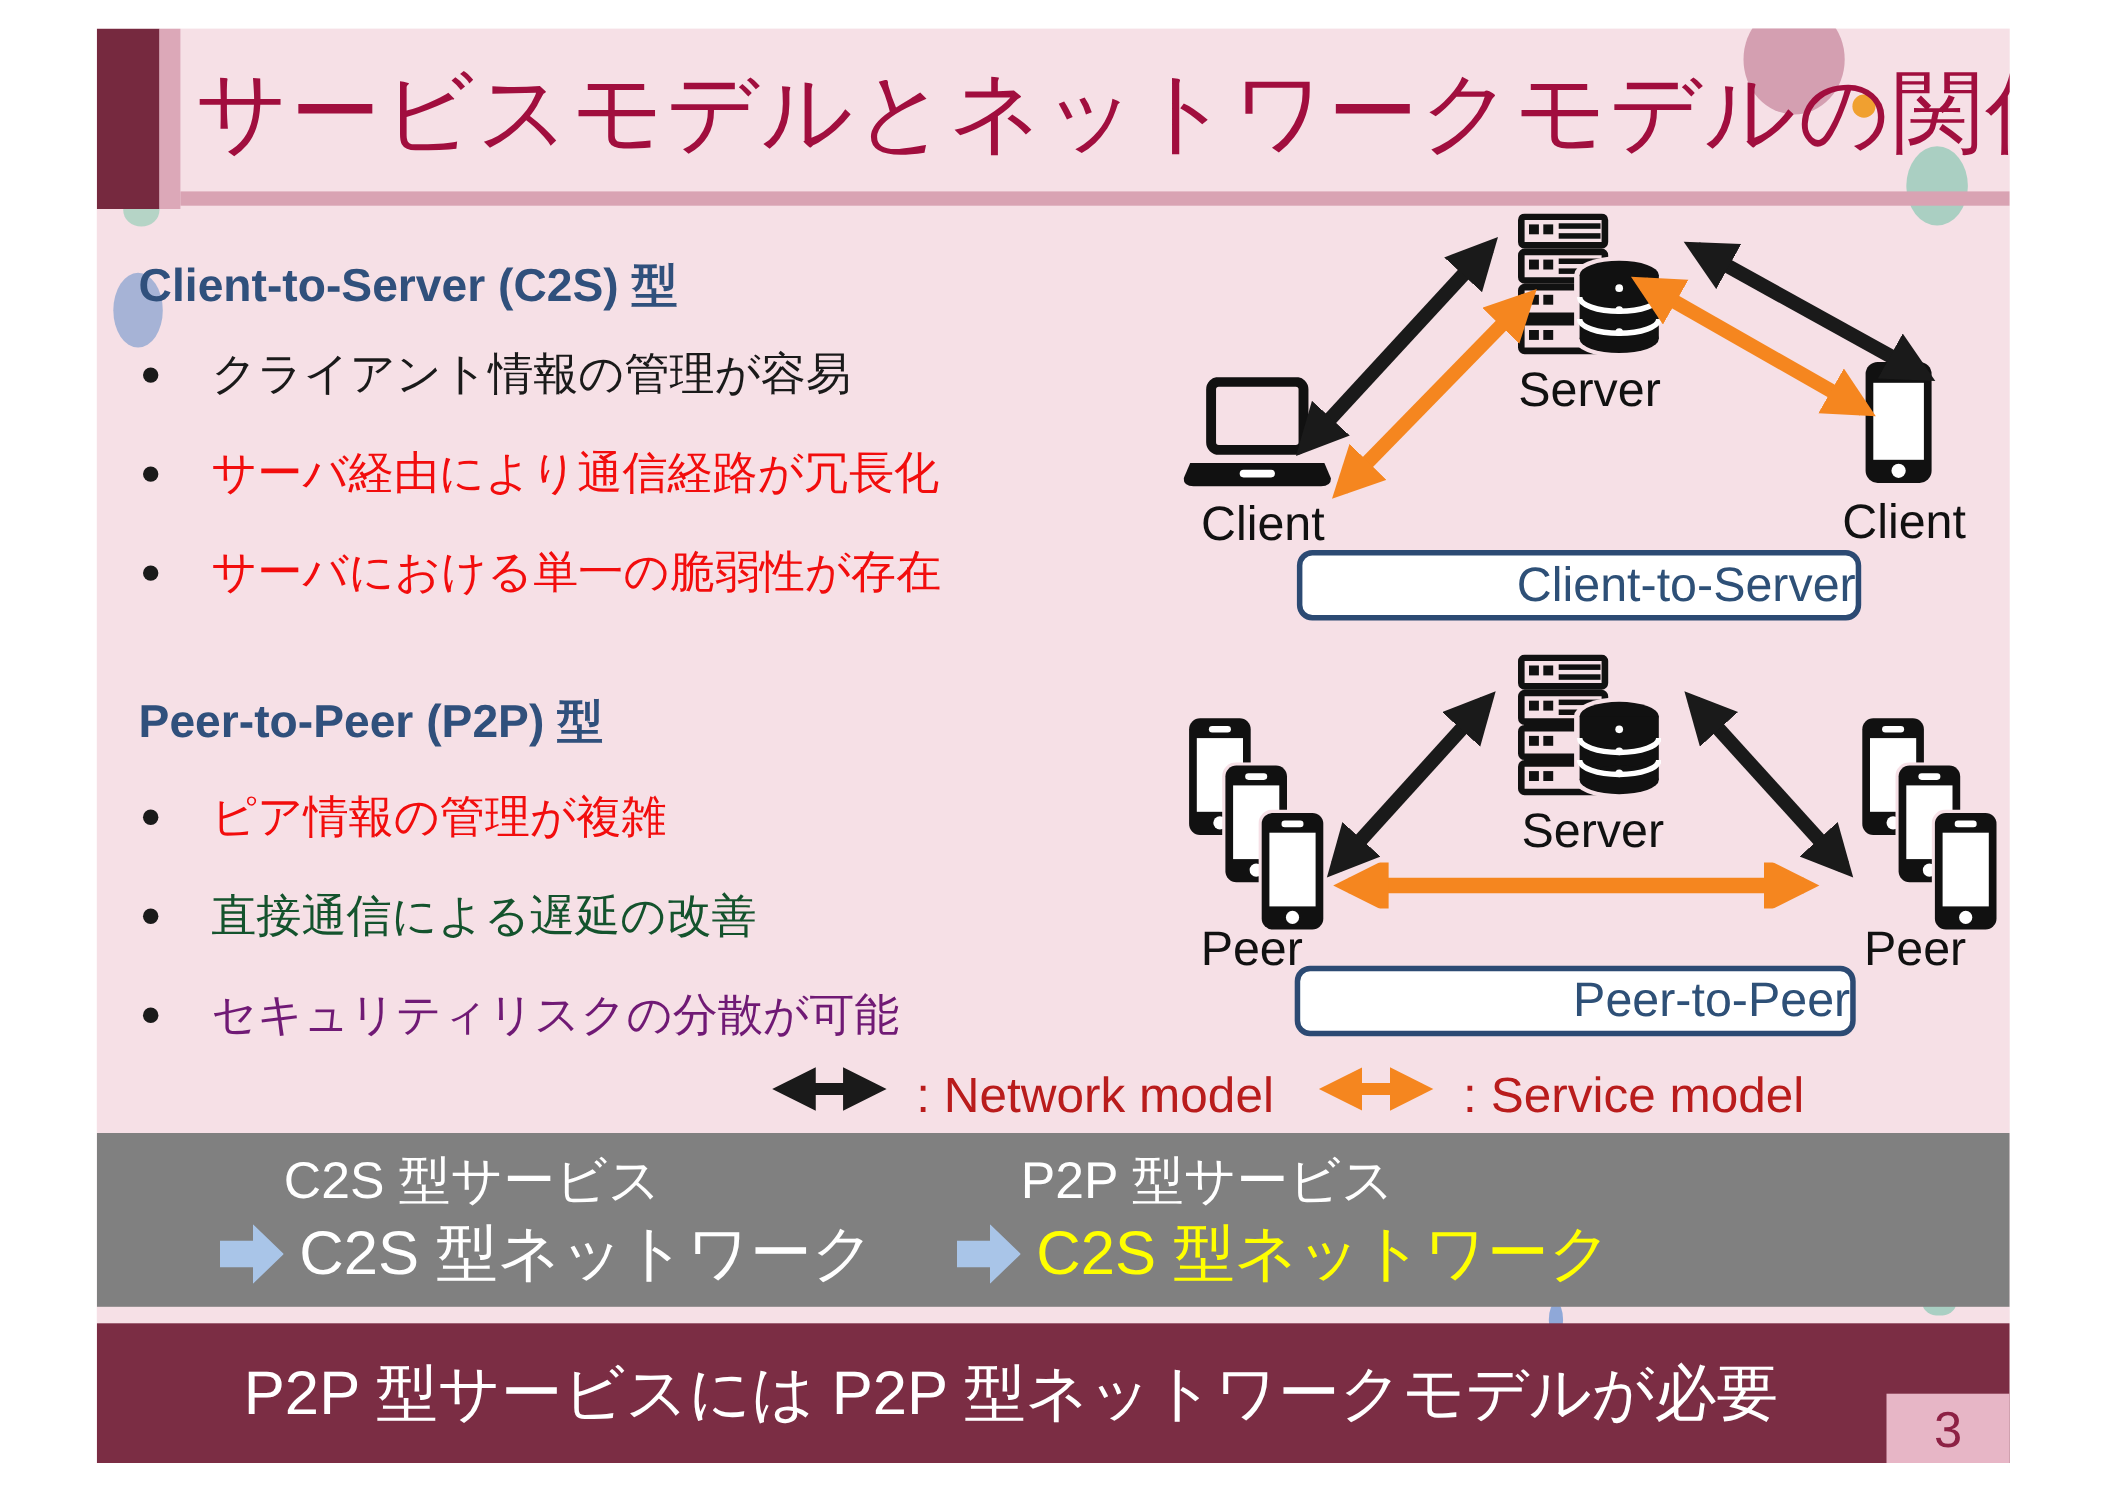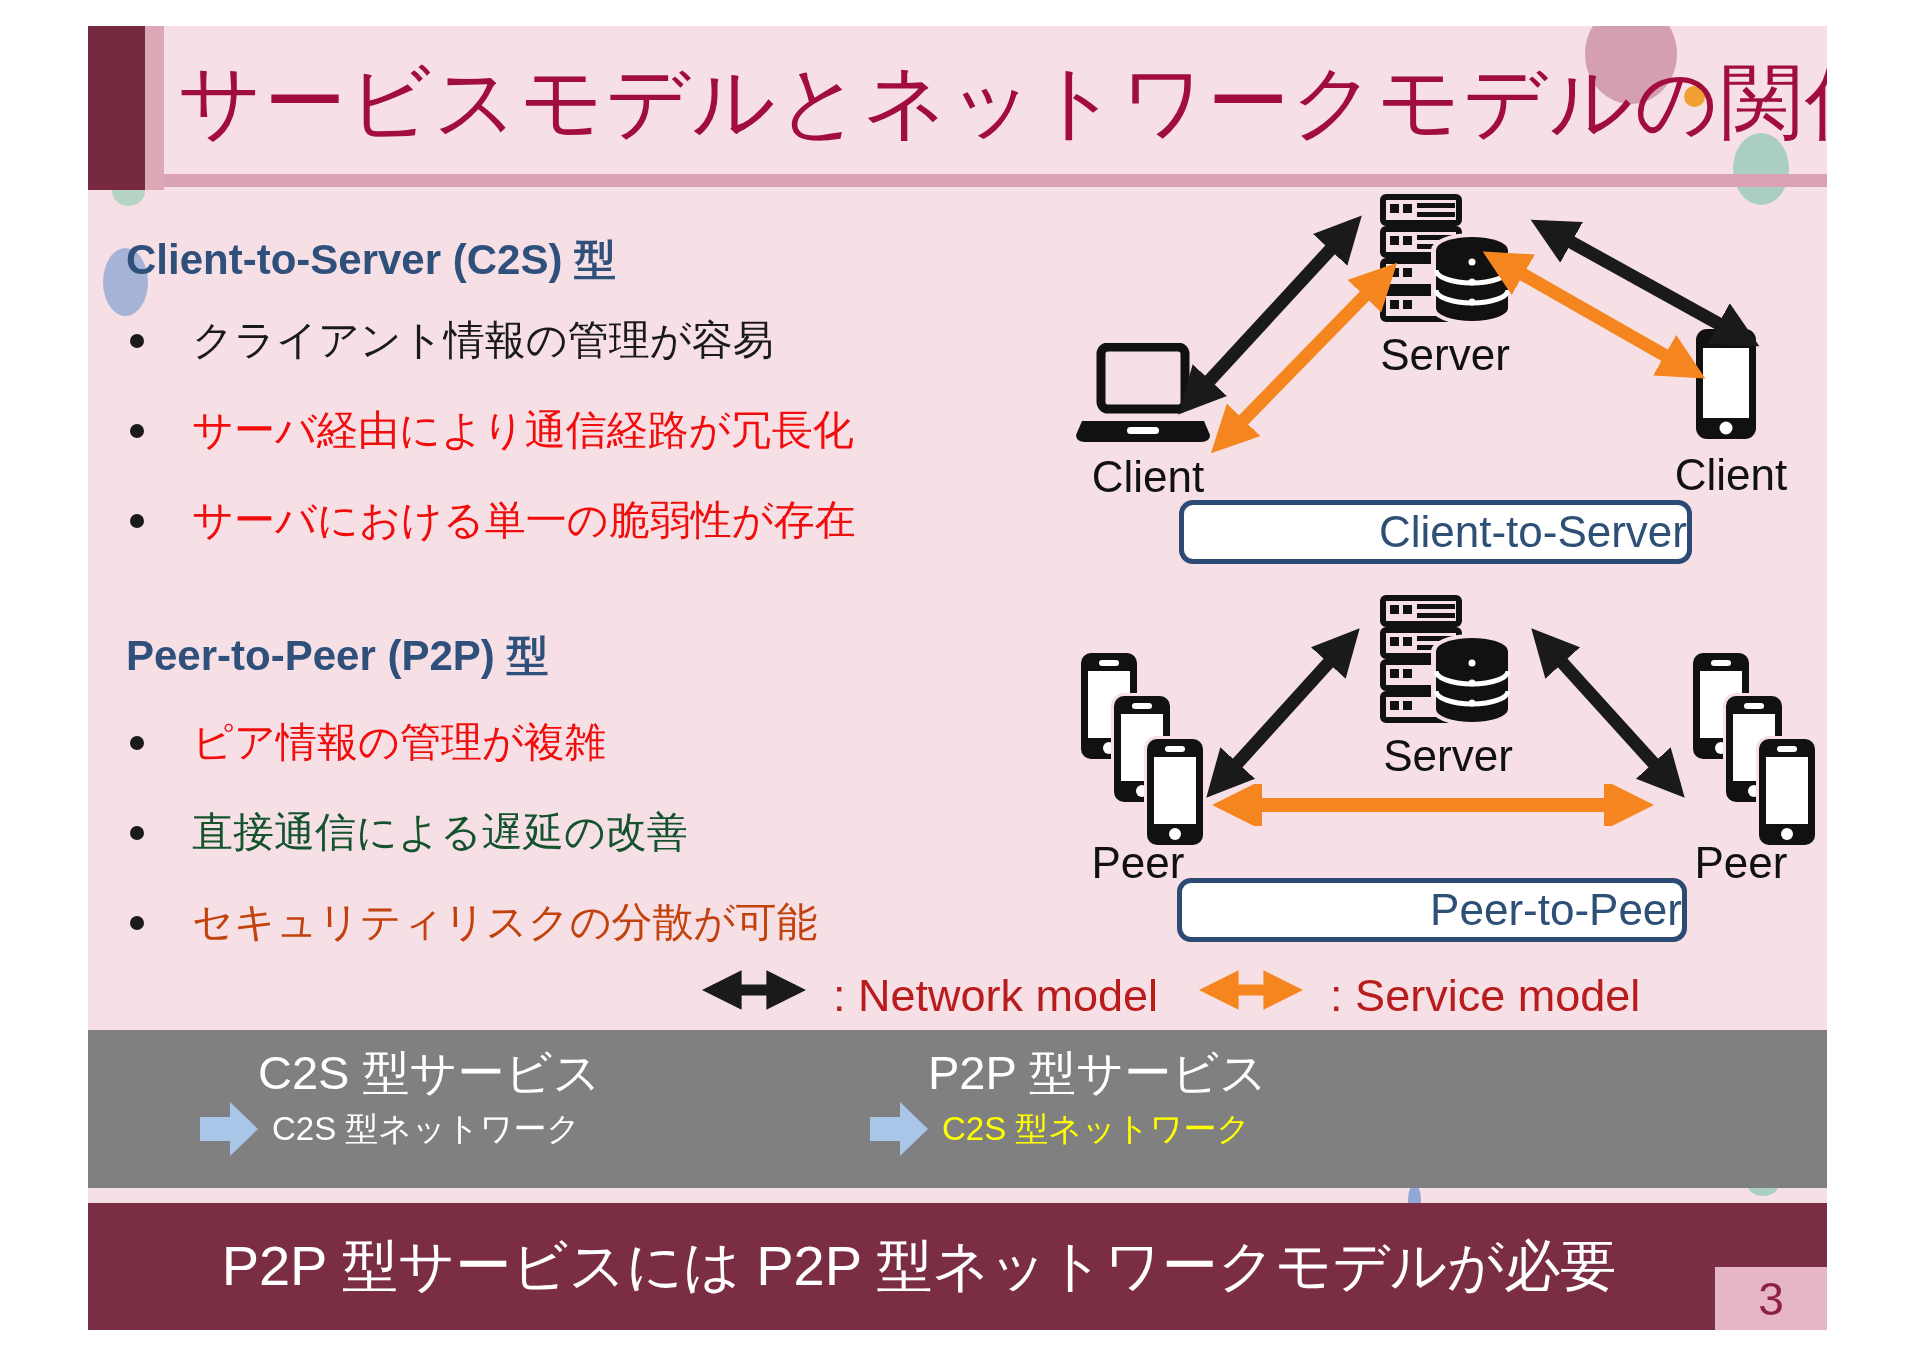--- a/index.html
+++ b/index.html
@@ -41,21 +41,21 @@
                  border-radius:14px; display:flex; align-items:center; justify-content:flex-end;
                  font-size:44px; color:#2e5077; z-index:3; }
   .icon-abs { position:absolute; z-index:2; }
   .peer-stack { position:absolute; width:130px; height:200px; z-index:2; }
   .peer-stack svg { position:absolute; }
 
   
   .summary-band { position:absolute; left:0; top:1004px; width:1739px; height:158px; background:#808080; z-index:4; }
   .sum-col { position:absolute; top:0; color:#ffffff; }
   .sum-col .l1 { position:absolute; top:12px; left:58px; font-size:47px; white-space:nowrap; }
-  .sum-col .l2 { position:absolute; top:72px; left:0; display:flex; align-items:center; gap:14px; font-size:33px; white-space:nowrap; }
+  .sum-col .l2 { position:absolute; top:72px; left:0; display:flex; align-items:center; gap:14px; font-size:56px; white-space:nowrap; }
   .sum-left  { left:112px; }
   .sum-right { left:782px; }
   .yellow { color:#ffff00; }
 
   
   .footer-band { position:absolute; left:0; top:1177px; width:1739px; height:127px; background:#7b2d44; z-index:4; }
   .footer-msg  { position:absolute; left:0; top:0; width:1610px; height:127px; display:flex; align-items:center;
                  justify-content:center; color:#ffffff; font-size:56px; white-space:nowrap;margin-left:26px; }
   .page-square { position:absolute; right:0; bottom:0; width:112px; height:63px; background:#e7b6c6;
                  display:flex; align-items:center; justify-content:center; color:#8d2144; font-size:46px; }
@@ -108,21 +108,21 @@
     <div class="bullet" style="top:689px">
       <span class="dot"></span>
       <span class="txt" style="color: rgb(242, 13, 13);">ピア情報の管理が複雑</span>
     </div>
     <div class="bullet" style="top:779px">
       <span class="dot"></span>
       <span class="txt" style="color: #14532d;">直接通信による遅延の改善</span>
     </div>
     <div class="bullet" style="top:869px">
       <span class="dot"></span>
-      <span class="txt" style="color: #c2410c; font-family: Liberation Serif, serif;">セキュリティリスクの分散が可能</span>
+      <span class="txt" style="color: #701a75; font-family: Liberation Serif, serif;">セキュリティリスクの分散が可能</span>
     </div>
 
     <svg class="icon-abs" style="left:1292px; top:168px" width="130" height="130" viewBox="0 0 130 130">
       <g>
         <rect x="3" y="3" width="76" height="26" rx="3" fill="none" stroke="#111" stroke-width="6"></rect>
         <rect x="10" y="10" width="9" height="9" fill="#111"></rect>
           <rect x="23" y="10" width="9" height="9" fill="#111"></rect>
         <rect x="37" y="9" width="38" height="5" fill="#111"></rect>
           <rect x="37" y="18" width="38" height="5" fill="#111"></rect>
         <rect x="3" y="35" width="76" height="26" rx="3" fill="none" stroke="#111" stroke-width="6"></rect>

